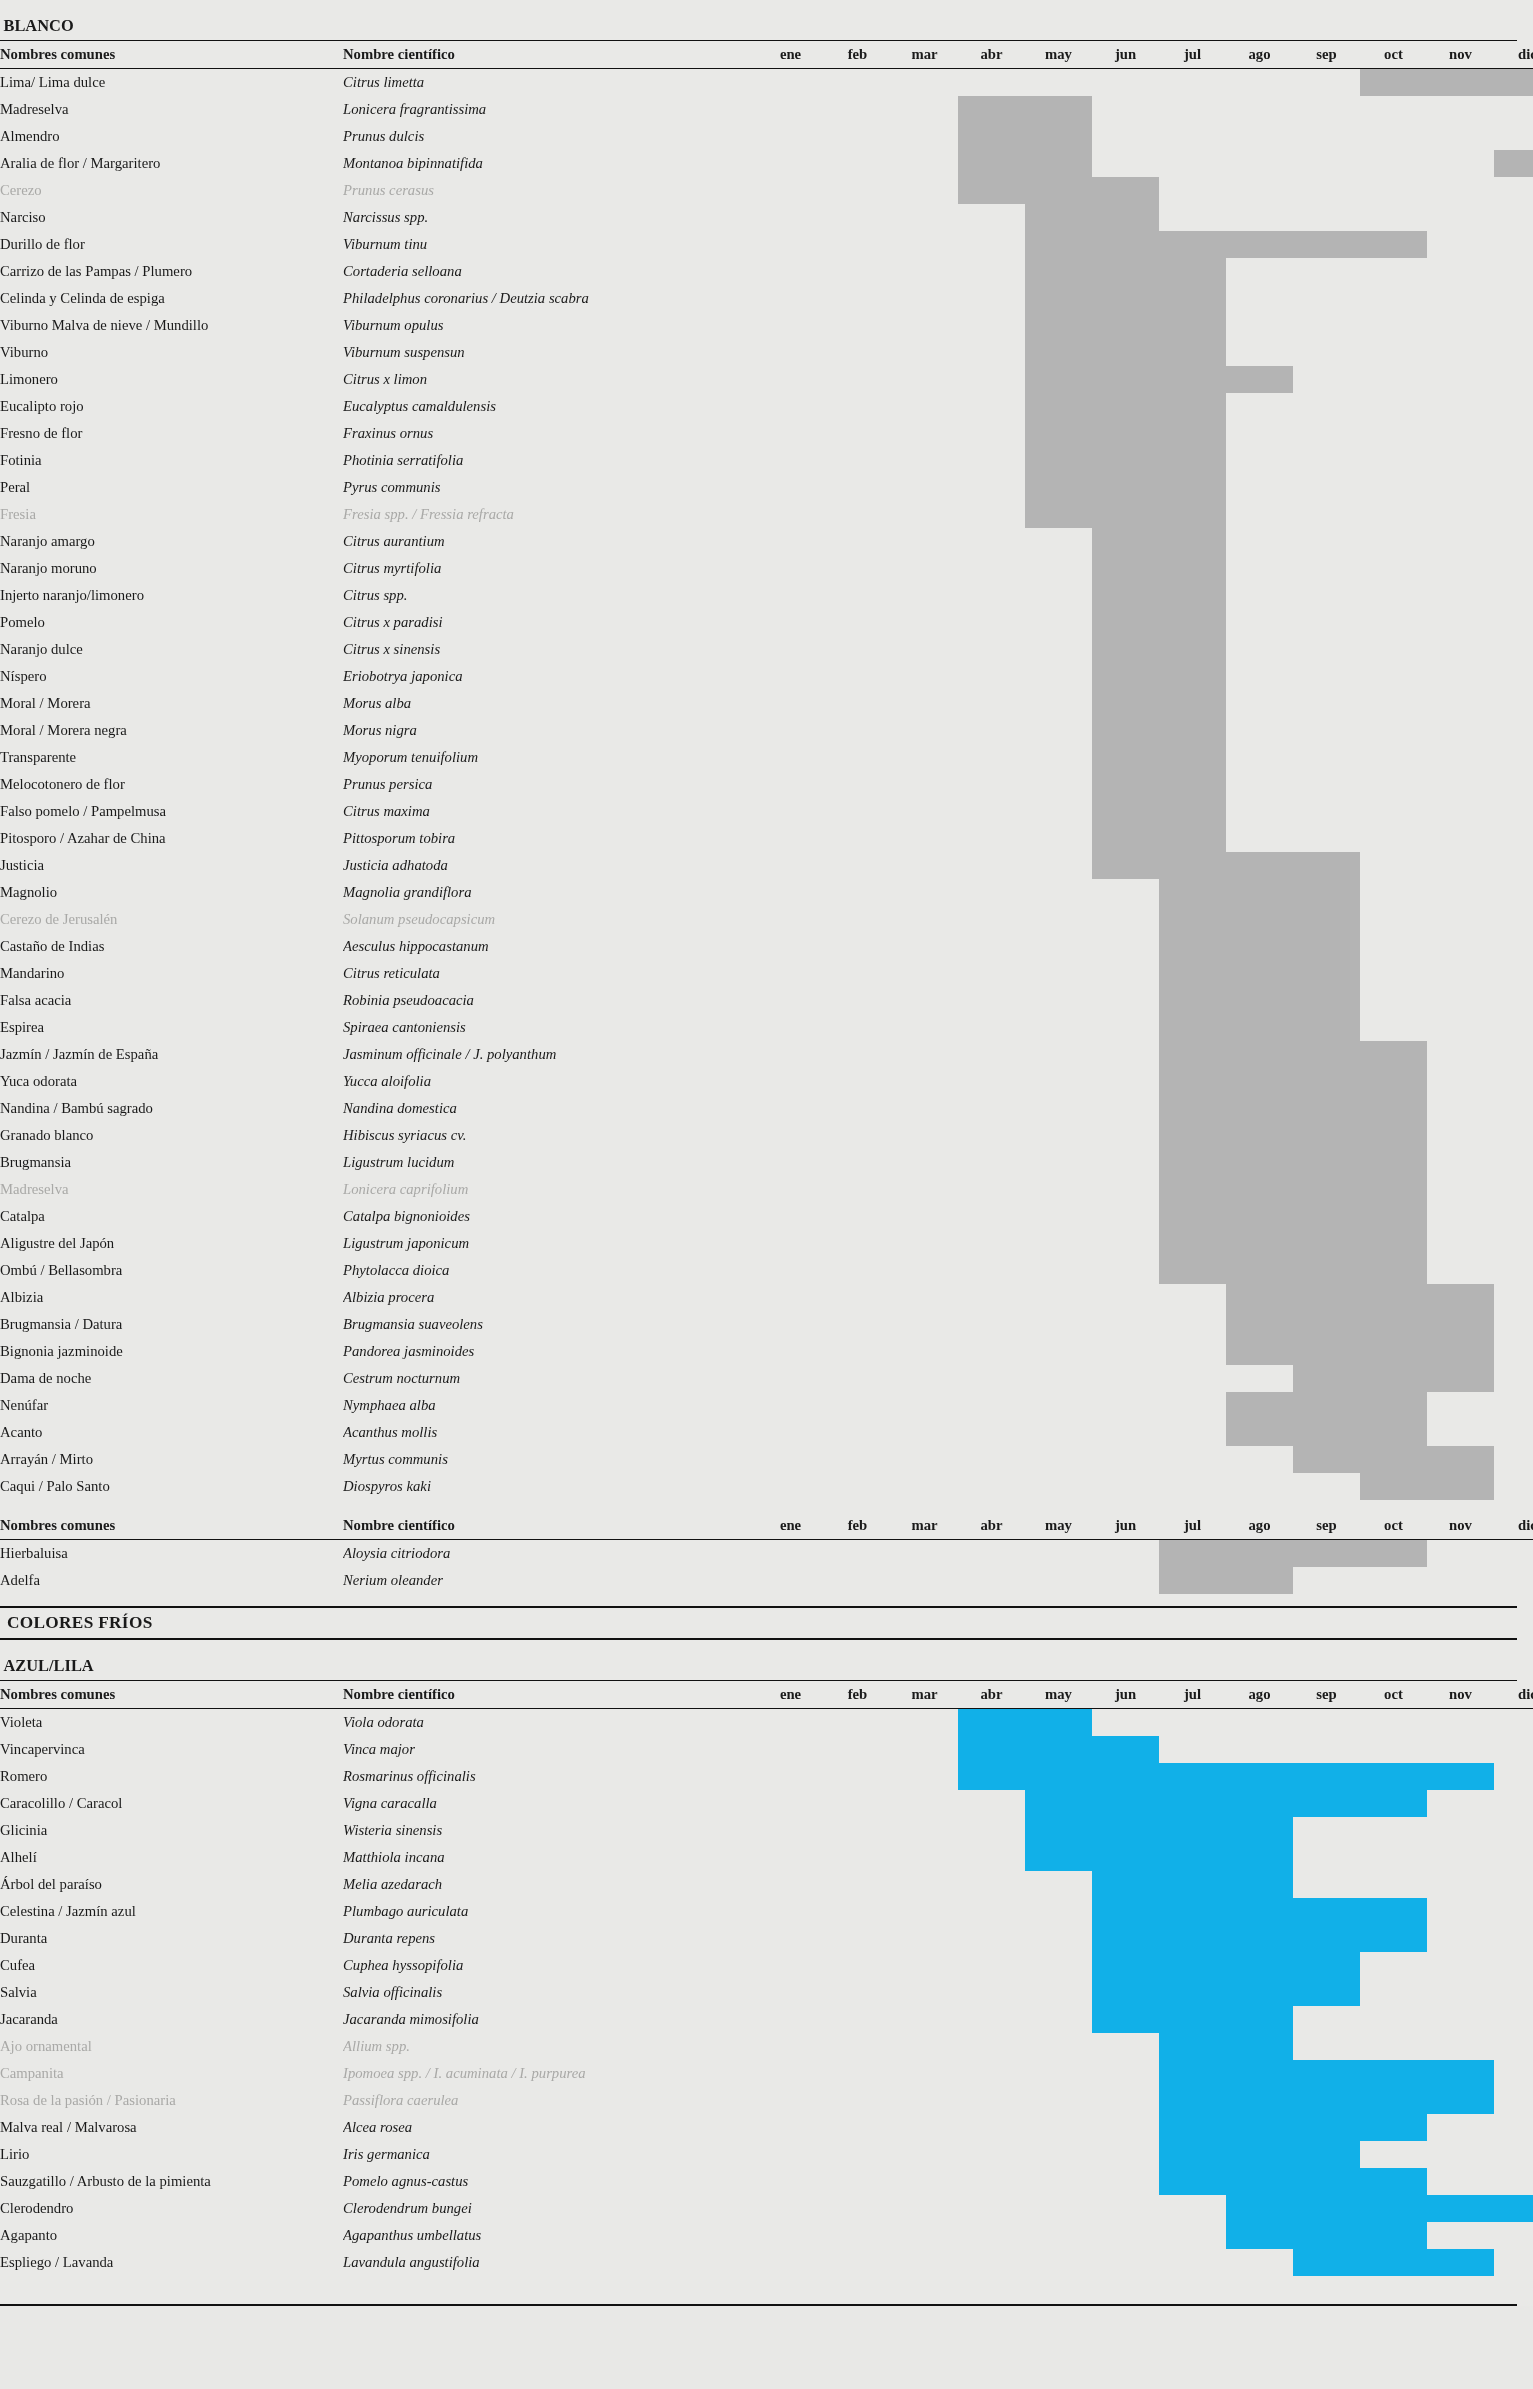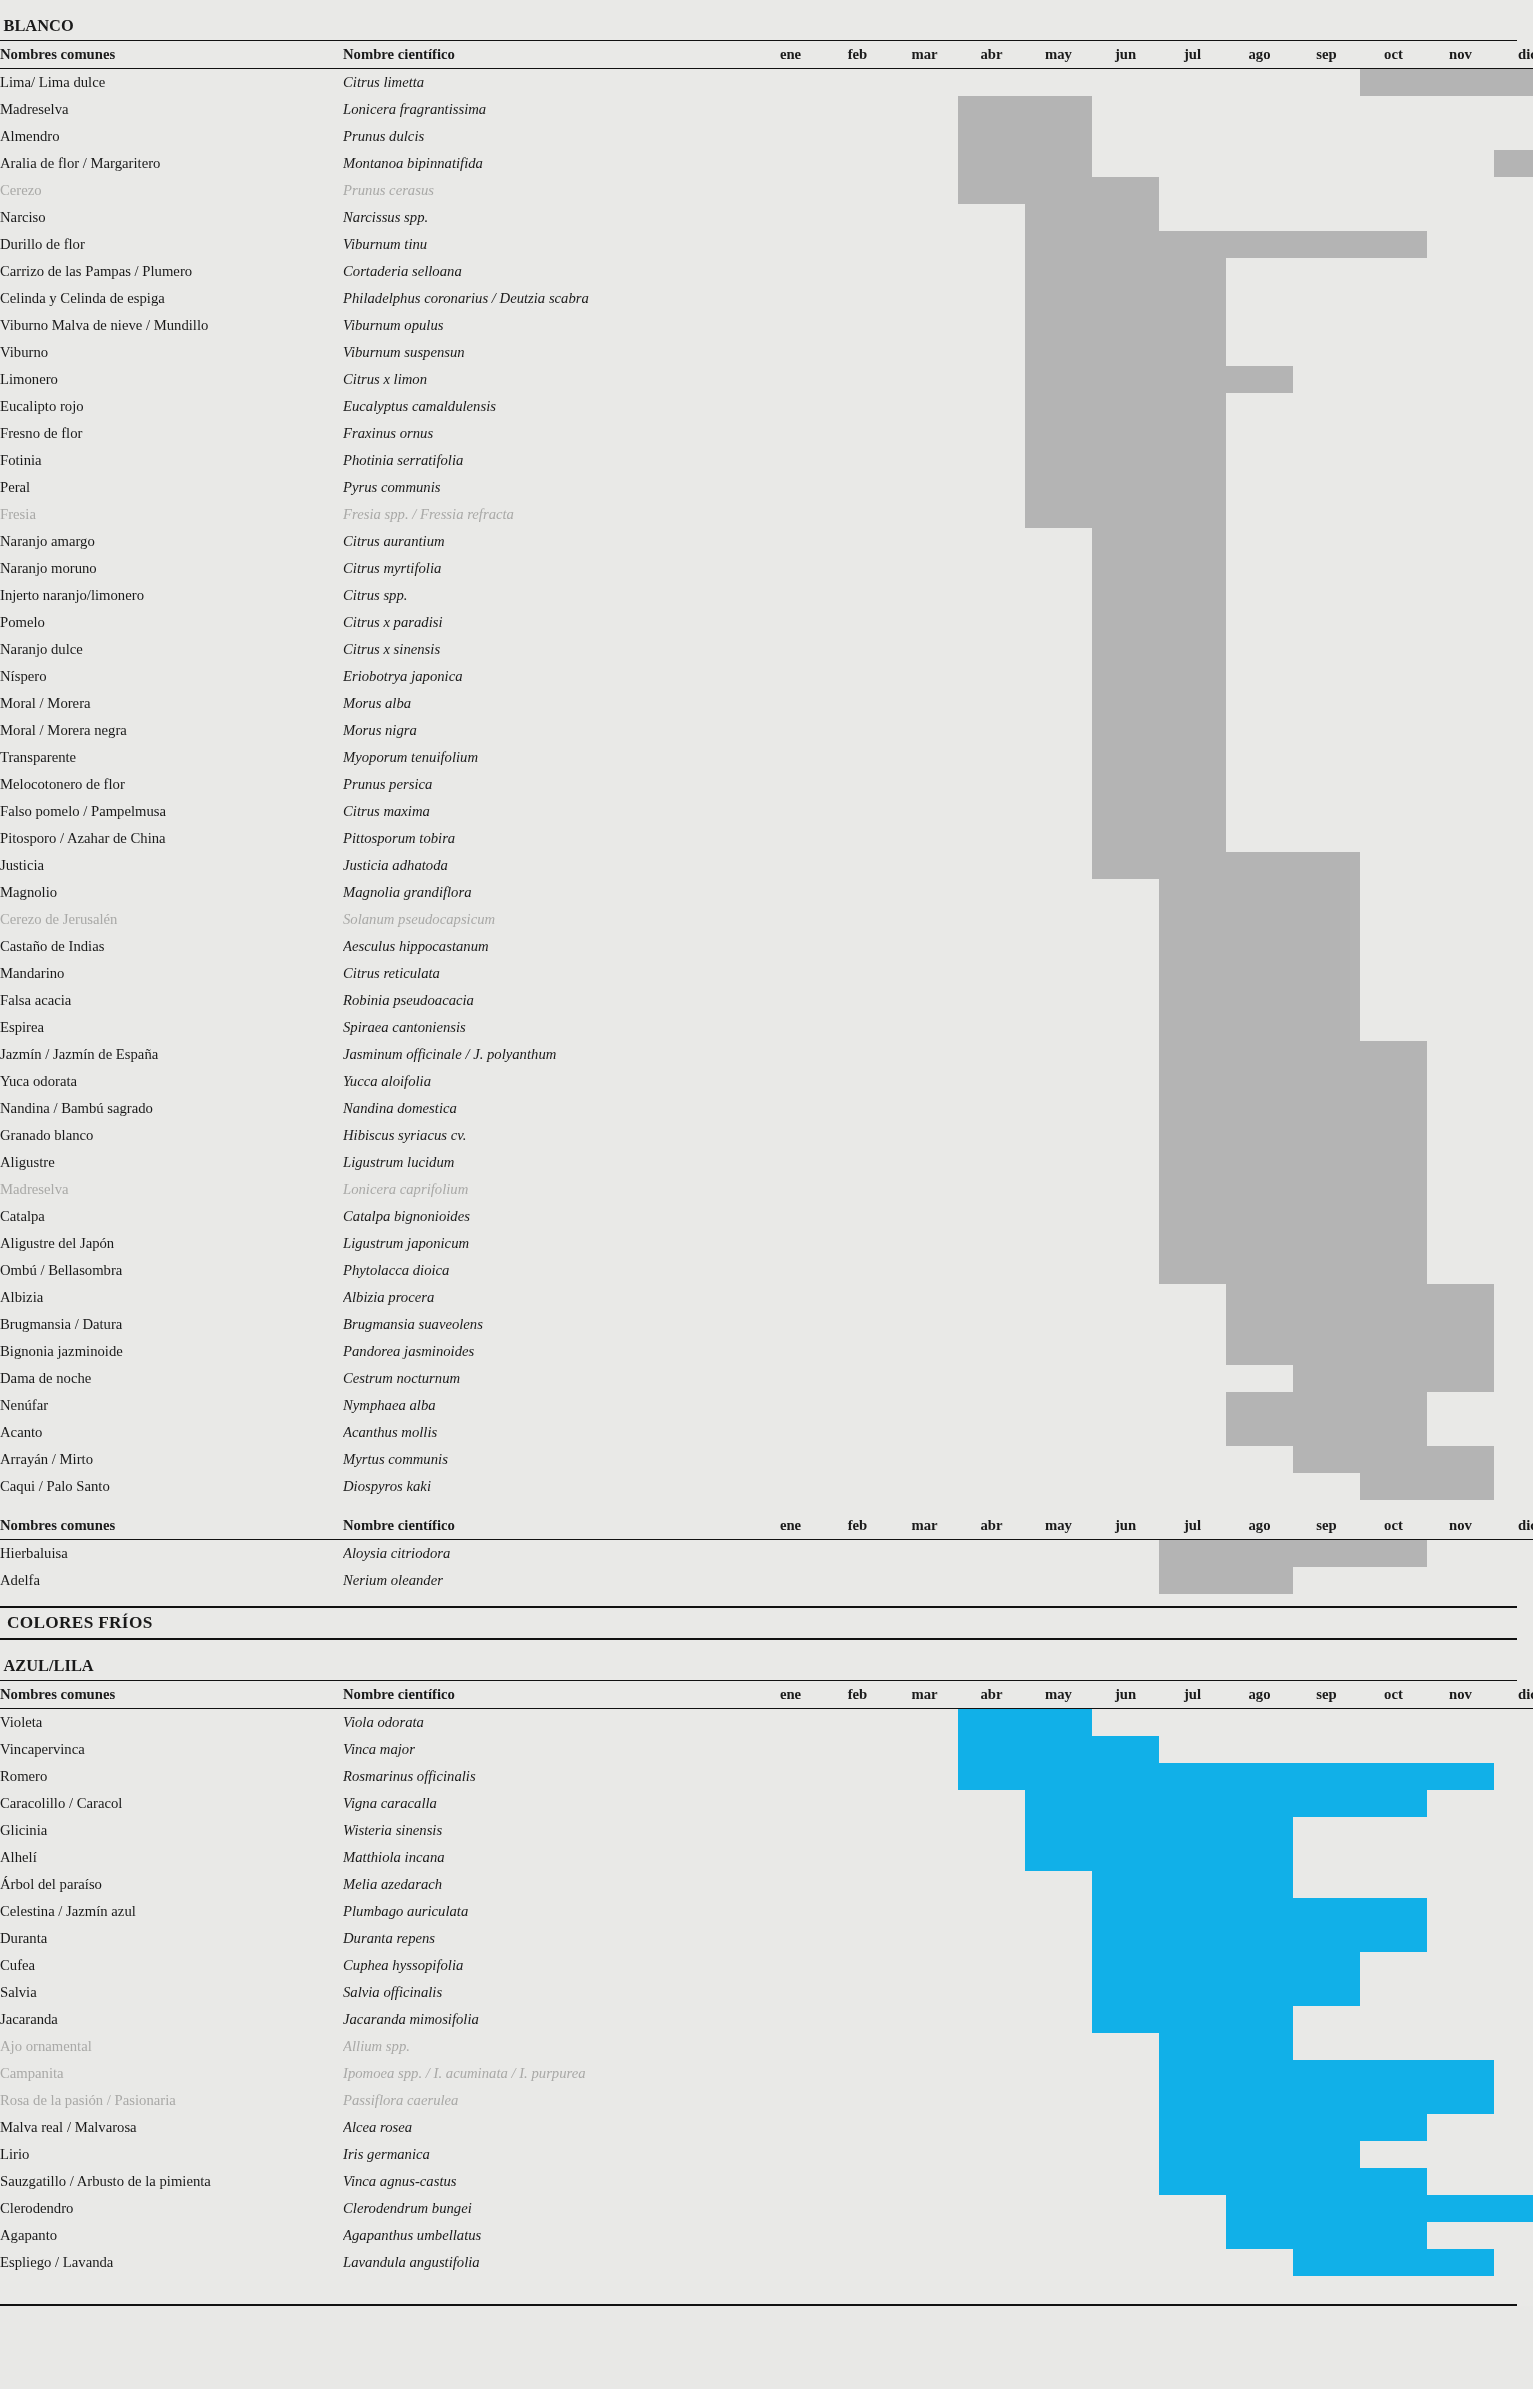--- a/index.html
+++ b/index.html
@@ -1684,21 +1684,21 @@
               <div class="cell" style="background: rgb(180, 180, 180);"></div>
             </td>
             <td class="mo">
               <div class="cell"></div>
             </td>
             <td class="mo">
               <div class="cell"></div>
             </td>
           </tr>
           <tr>
-            <td class="cname">Aligustre</td>
+            <td class="cname">Brugmansia</td>
             <td class="csci">Ligustrum lucidum</td>
             <td class="mo">
               <div class="cell"></div>
             </td>
             <td class="mo">
               <div class="cell"></div>
             </td>
             <td class="mo">
               <div class="cell"></div>
             </td>
@@ -3014,21 +3014,21 @@
             </td>
             <td class="mo">
               <div class="cell"></div>
             </td>
             <td class="mo">
               <div class="cell"></div>
             </td>
           </tr>
           <tr>
             <td class="cname">Sauzgatillo / Arbusto de la pimienta</td>
-            <td class="csci">Vinca agnus-castus</td>
+            <td class="csci">Pomelo agnus-castus</td>
             <td class="mo">
               <div class="cell"></div>
             </td>
             <td class="mo">
               <div class="cell"></div>
             </td>
             <td class="mo">
               <div class="cell"></div>
             </td>
             <td class="mo">

